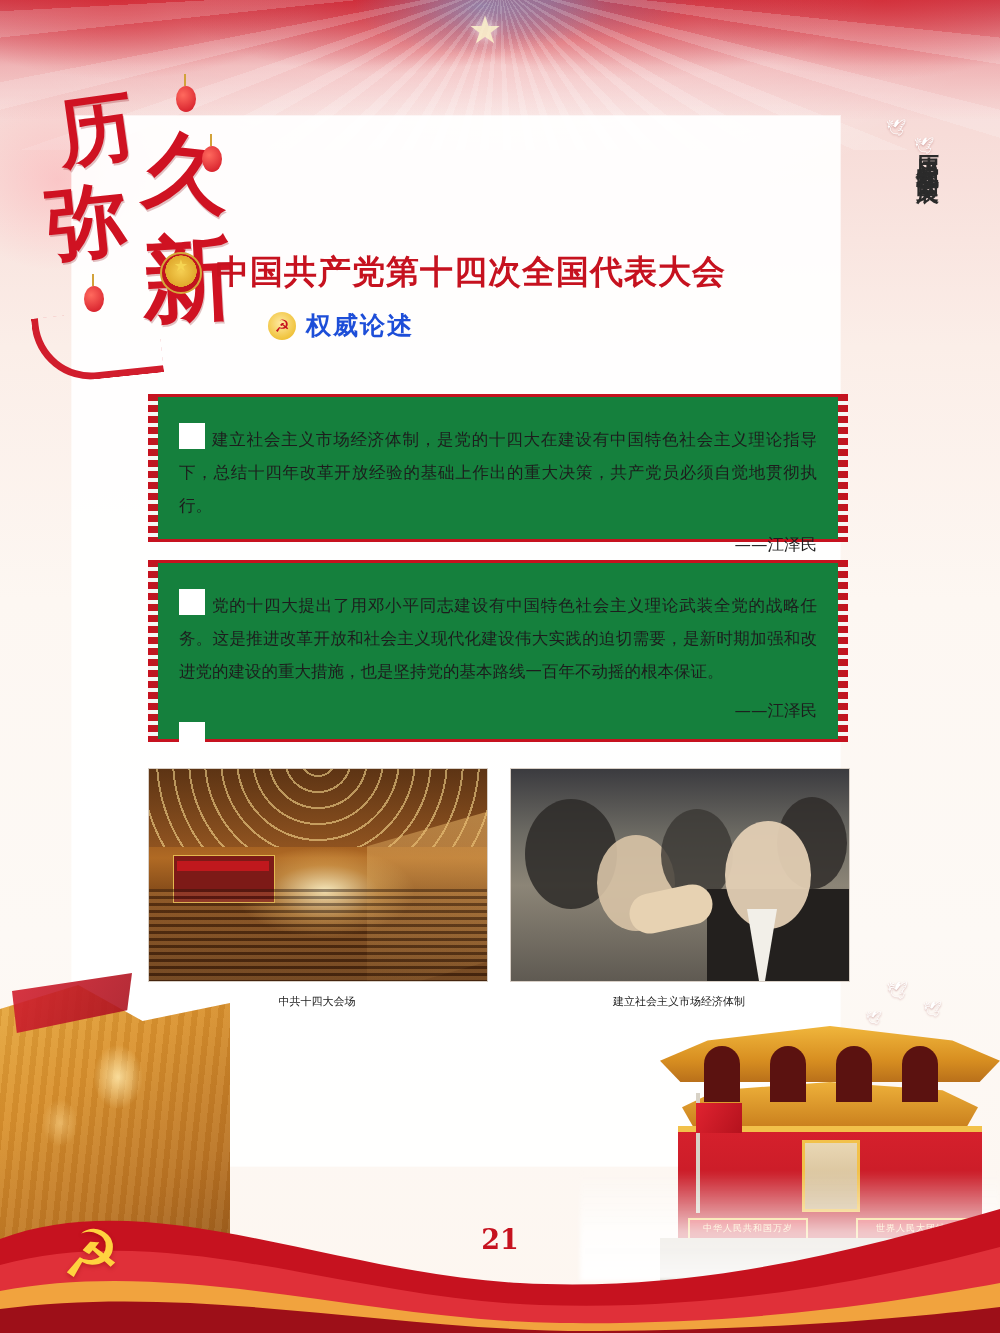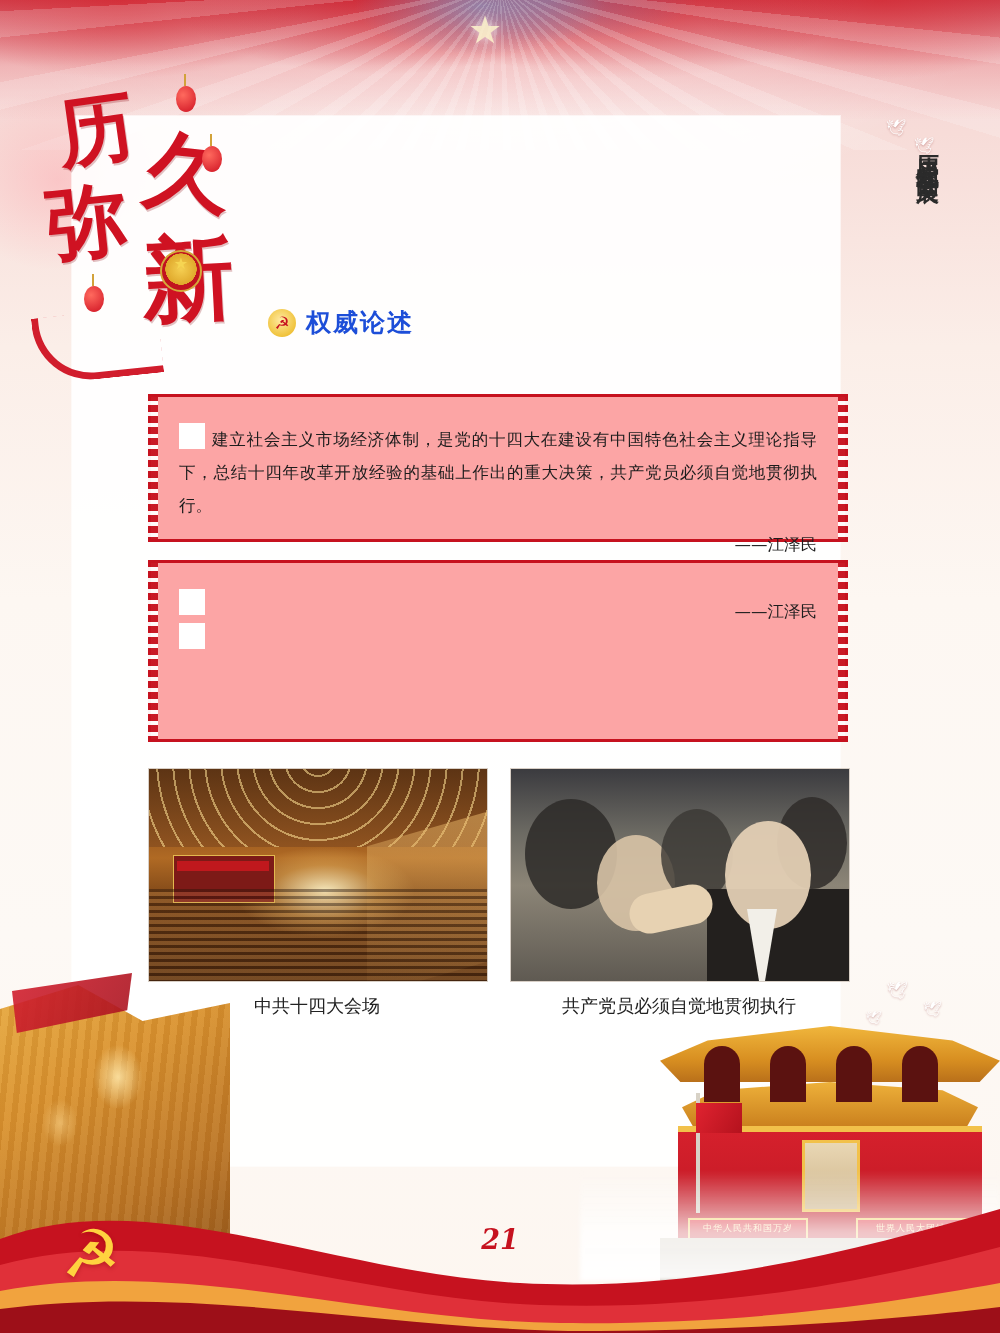--- a/index.html
+++ b/index.html
@@ -194,21 +194,21 @@
   .party-badge{
     width:28px;height:28px;border-radius:50%;flex:0 0 28px;
     background:radial-gradient(circle at 45% 40%,#ffe9a0,#f0c33c 70%,#dfa723 100%);
     color:#c6121f;font-size:17px;line-height:28px;text-align:center;font-weight:bold;
   }
   .sub-title{font-size:25px;font-weight:bold;color:#1d4ed8;letter-spacing:2px;}
 
   
   .quote{
     position:absolute;left:148px;width:700px;box-sizing:border-box;
-    border:3px solid #c6121f;background:#fca5a5;
+    border:3px solid #c6121f;background:#15803d;
     padding:26px 28px 16px 28px;
   }
   .quote::before,.quote::after{
     content:"";position:absolute;width:26px;height:26px;background:#fff;
   }
   .q1{top:394px;height:148px;}
   .q2{top:560px;height:182px;}
   .quote p{
     margin:0;font-size:16.5px;line-height:2.0;color:#1d1d1d;text-align:justify;
     text-indent:2em;font-family:"DejaVu Sans","Liberation Sans",sans-serif;
@@ -223,21 +223,21 @@
   }
   .tear-l{left:-3px;} .tear-r{right:-3px;}
 
   
   .photos{position:absolute;left:148px;top:768px;width:700px;display:flex;gap:24px;}
   .photo-col{width:338px;}
   .photo{
     width:338px;height:212px;position:relative;overflow:hidden;border:1px solid #d8cfc6;
   }
   .caption{
-    margin-top:12px;text-align:center;font-size:18px;color:#222;
+    margin-top:12px;text-align:center;font-size:11px;color:#222;
   }
   
   .ph1{
     background:
       radial-gradient(ellipse 120px 60px at 52% 58%, rgba(255,244,200,.95) 0%, rgba(255,210,120,.35) 45%, rgba(120,60,20,0) 75%),
       linear-gradient(180deg,#6d3c17 0%,#8a4d1d 22%,#b06a24 42%,#7a4417 62%,#5a3112 100%);
   }
   .ph1 .ceil{
     position:absolute;left:0;top:0;width:100%;height:78px;
     background:
@@ -276,21 +276,21 @@
   .ph2 .suit{
     position:absolute;left:196px;top:120px;width:150px;height:92px;background:#23201e;
   }
   .ph2 .shirt{
     position:absolute;left:236px;top:140px;width:30px;height:72px;background:#f2efe8;
     clip-path:polygon(0 0,100% 0,60% 100%,40% 100%);
   }
   
   .pageno{
     position:absolute;left:0;right:0;bottom:78px;text-align:center;
-    font-size:27px;font-weight:bold;color:#c6121f;font-style:italic;
+    font-size:27px;font-weight:bold;color:#c6121f;
     font-family:"DejaVu Serif","Liberation Serif",serif;
   }
 </style>
 </head>
 <body>
 
 <div class="bg-base"></div>
 <div class="bg-topred"></div>
 <div class="bg-topblue"></div>
 <div class="bg-rays"></div>
@@ -314,37 +314,39 @@
   <div class="doves">
     <span class="dove" style="left:54px;top:6px;">🕊</span>
     <span class="dove" style="left:82px;top:24px;">🕊</span>
   </div>
   <div class="vtitle-text">历届党代会图文展</div>
 </div>
 
 <div class="head">
   <div class="head-row">
     <div class="gb-emblem"></div>
+    <div class="main-title">中国共产党第十四次全国代表大会</div>
   </div>
   <div class="sub-row">
     <div class="party-badge">☭</div>
     <div class="sub-title">权威论述</div>
   </div>
 </div>
 
 <div class="quote q1">
   <div class="tear-l"></div>
   <div class="tear-r"></div>
   <p>建立社会主义市场经济体制，是党的十四大在建设有中国特色社会主义理论指导下，总结十四年改革开放经验的基础上作出的重大决策，共产党员必须自觉地贯彻执行。</p>
   <div class="attrib">——江泽民</div>
 </div>
 
 <div class="quote q2">
   <div class="tear-l"></div>
   <div class="tear-r"></div>
+  <p>党的十四大提出了用邓小平同志建设有中国特色社会主义理论武装全党的战略任务。这是推进改革开放和社会主义现代化建设伟大实践的迫切需要，是新时期加强和改进党的建设的重大措施，也是坚持党的基本路线一百年不动摇的根本保证。</p>
   <div class="attrib">——江泽民</div>
 </div>
 
 <div class="photos">
   <div class="photo-col">
     <div class="photo ph1">
       <div class="ceil"></div>
       <div class="rail"></div>
       <div class="stage"></div>
       <div class="banner"></div>
@@ -356,21 +358,21 @@
     <div class="photo ph2">
       <div class="blob b1"></div>
       <div class="blob b2"></div>
       <div class="blob b3"></div>
       <div class="blob b5"></div>
       <div class="suit"></div>
       <div class="blob b4"></div>
       <div class="shirt"></div>
       <div class="hand"></div>
     </div>
-    <div class="caption">共产党员必须自觉地贯彻执行</div>
+    <div class="caption">建立社会主义市场经济体制</div>
   </div>
 </div>
 
 <div class="monument"></div>
 <div class="monument-detail"></div>
 <div class="monument-flag"></div>
 
 <div class="gate">
   <div class="gate-roof"></div>
   <div class="gate-roof2"></div>

